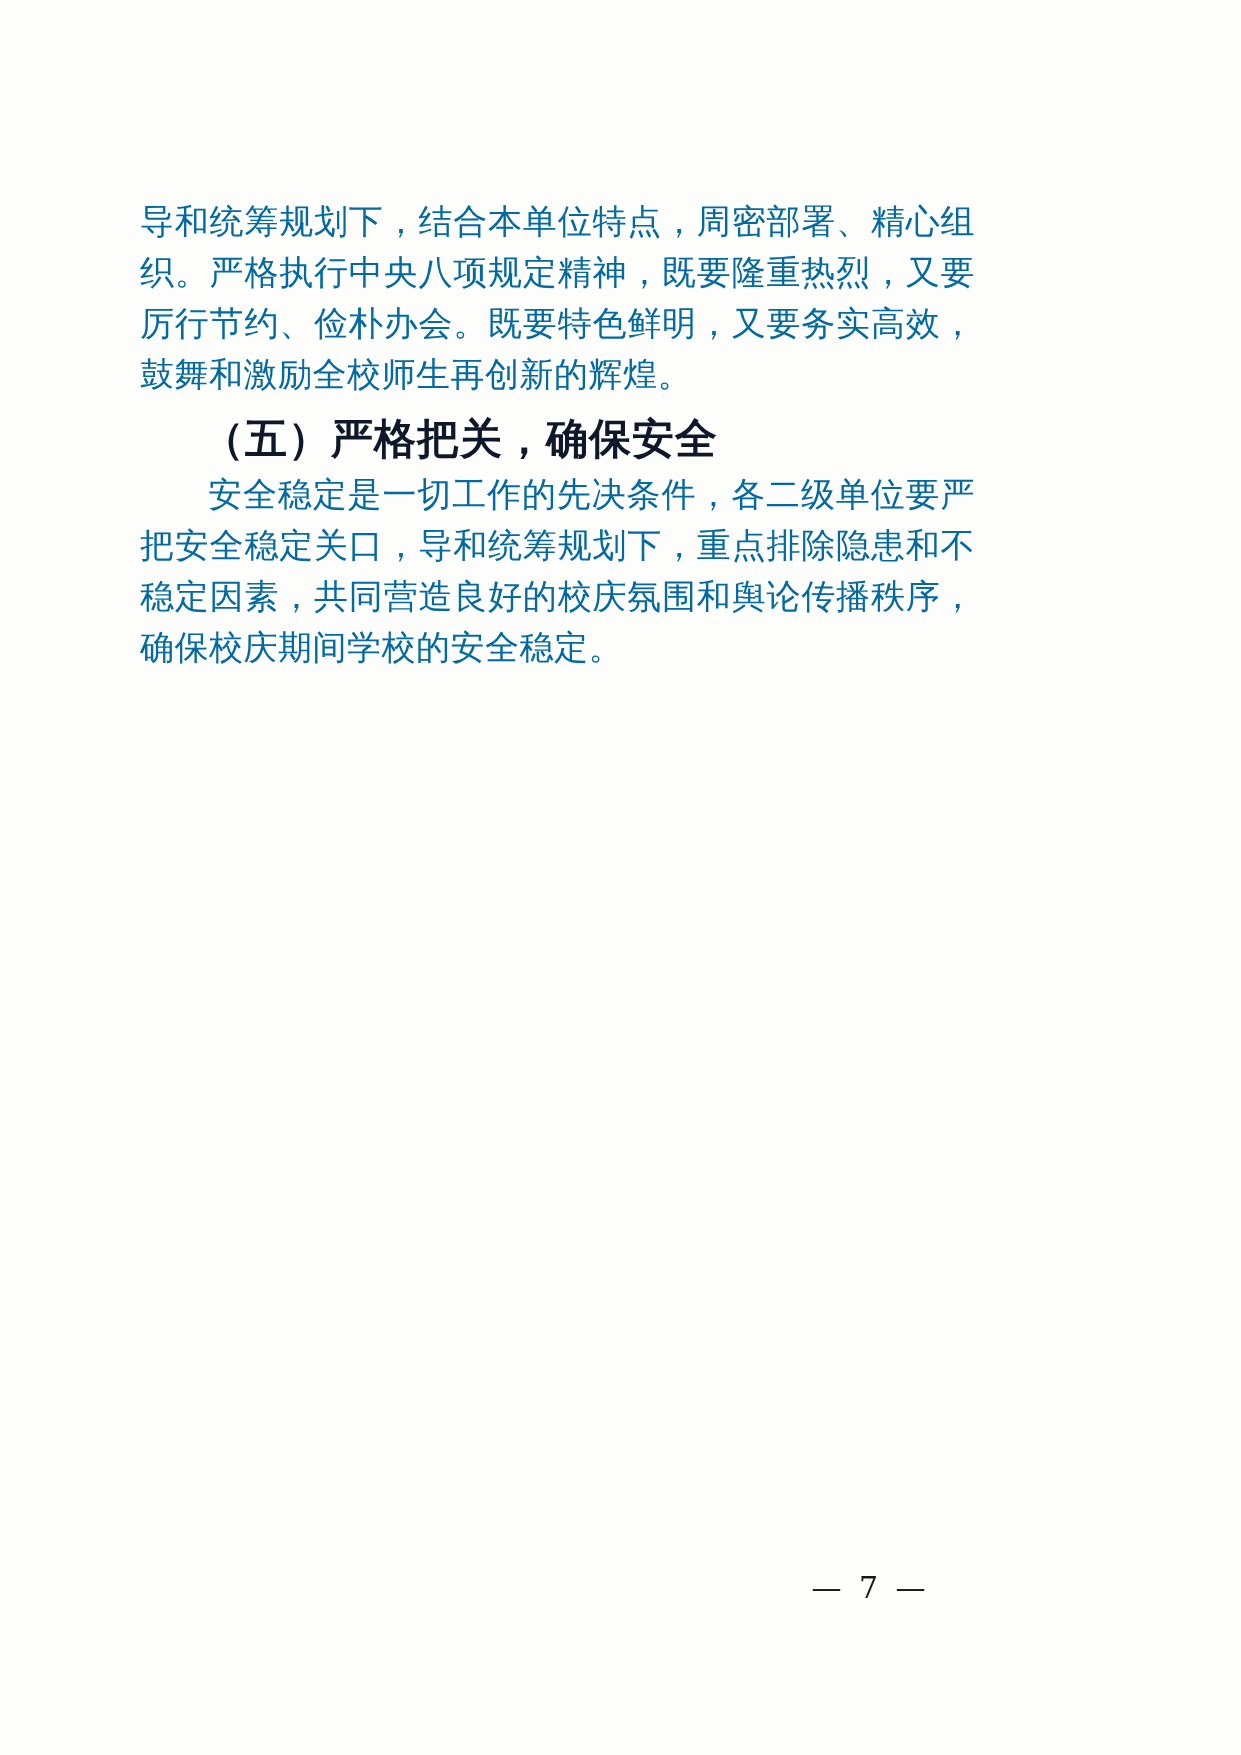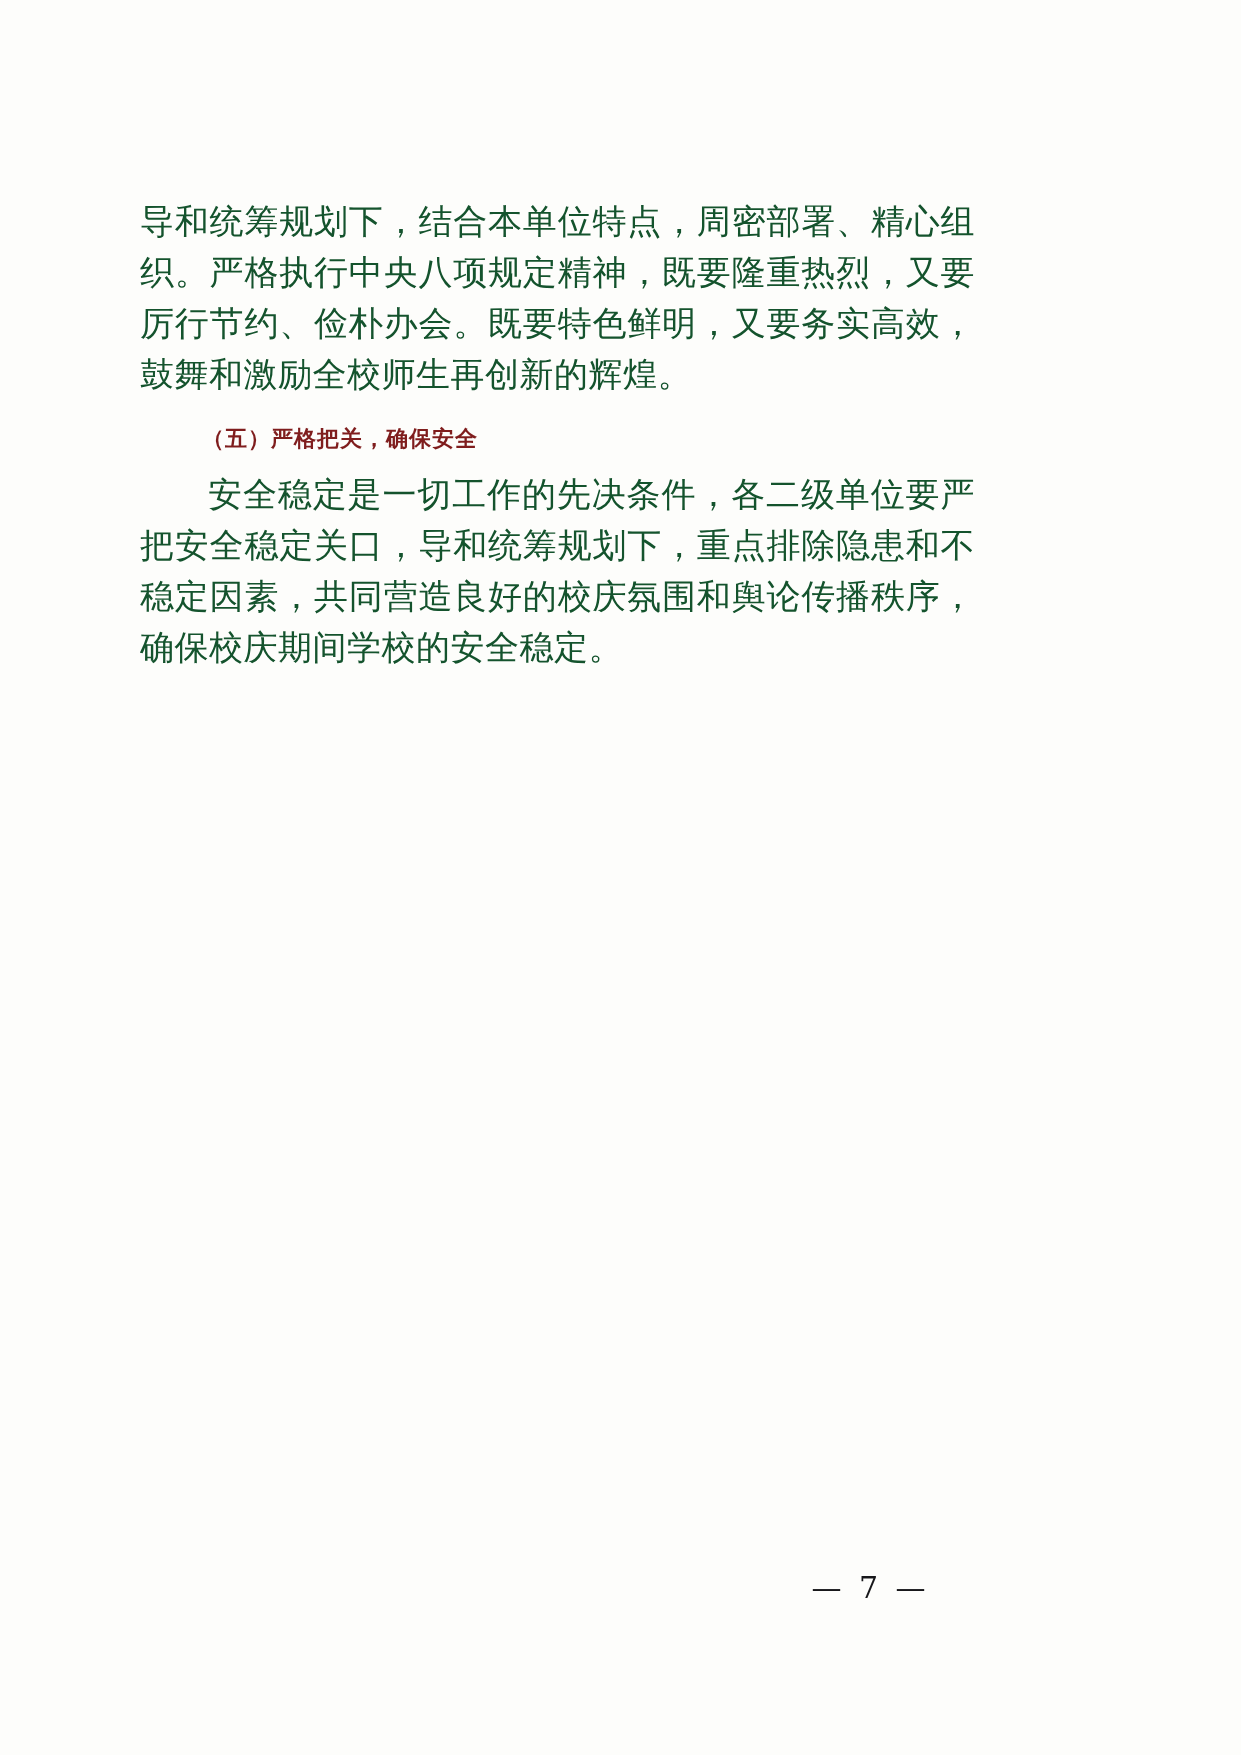--- a/index.html
+++ b/index.html
@@ -30,33 +30,33 @@
     width: 835px;
   }
   .para {
     font-size: 34px;
     line-height: 51px;
     letter-spacing: 0.5px;
     text-align: justify;
     text-justify: inter-ideograph;
     margin: 0 0 0 0;
     font-family: "DejaVu Serif", serif;
-    color: #14532d;
+    color: #0369a1;
   }
   .para.indent {
     text-indent: 68px;
   }
   .heading {
-    font-size: 22px;
+    font-size: 42px;
     line-height: 57px;
     font-weight: bold;
     text-indent: 62px;
     margin: 6px 0 2px 0;
     letter-spacing: 1px;
-    color: #7f1d1d;
+    color: #0f172a;
     font-family: "DejaVu Serif", serif;
   }
   .spacer-sm { height: 4px; }
   .page-number {
     position: absolute;
     left: 0;
     right: 0;
     bottom: 150px;
     text-align: center;
     font-size: 30px;

